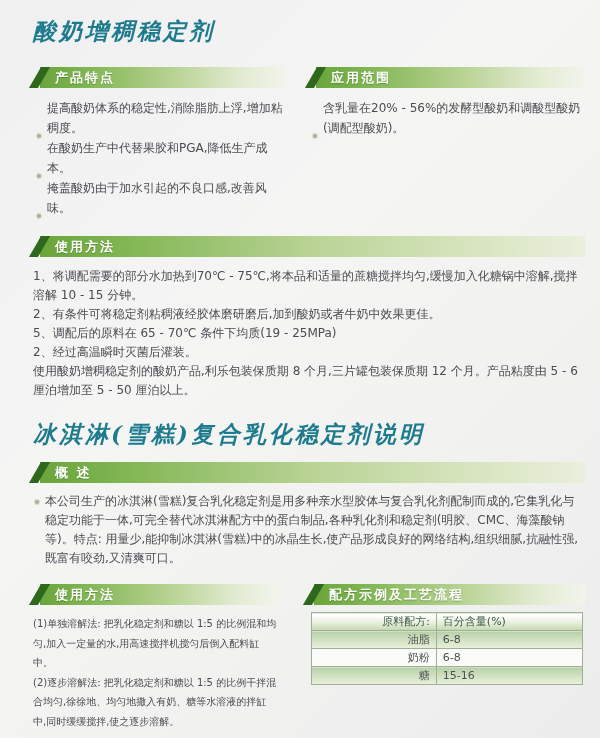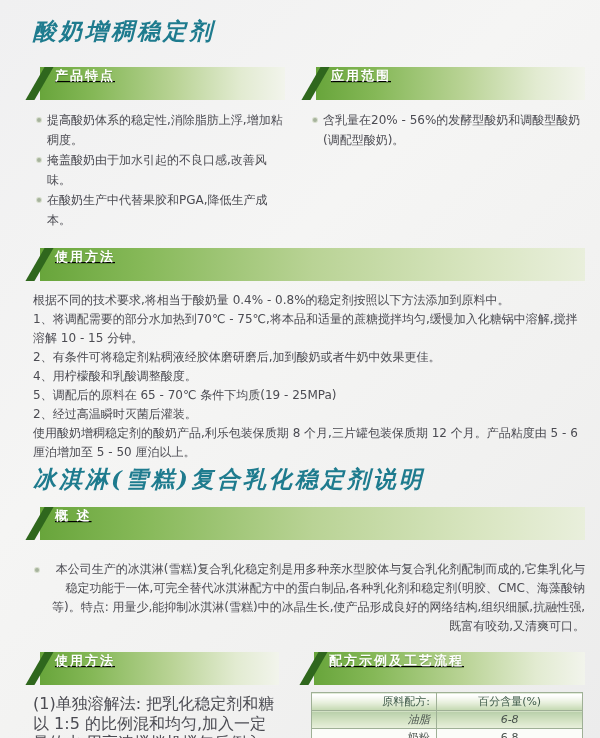--- a/index.html
+++ b/index.html
@@ -20,29 +20,29 @@
   .doc-title{
     font-family:"DejaVu Serif","Liberation Serif",serif;
     font-style:italic;
     font-weight:bold;
     color:#1e7b8e;
     font-size:23px;
     letter-spacing:3px;
     margin:6px 0 0 0;
   }
   .title1{}
-  .title2{margin-top:2px;}
+  .title2{margin-top:19px;}
   
   .bar{
     position:relative;
-    height:33px;
+    height:21px;
     display:flex;
+    align-items:center;
     margin-left:7px;
     background:linear-gradient(to right,#68a53b 0%,#85b857 22%,#b9d395 55%,#e2ebd1 82%,#f2f4ec 100%);
-    text-decoration:underline;
   }
   .bar.full{
     background:linear-gradient(to right,#68a53b 0%,#85b857 18%,#b9d395 50%,#d8e5c0 80%,#e9efdc 100%);
   }
   .bar .edge{
     position:absolute;
     left:-5px;top:0;
     width:9px;height:100%;
     background:#2f671d;
     transform:skewX(-30deg);
@@ -55,63 +55,62 @@
     letter-spacing:2px;
     padding-left:15px;
     text-shadow:0 1px 1px rgba(60,100,30,.45);
   }
   .cols{display:flex;gap:24px;margin-top:20px;}
   .col-l{width:252px;flex:0 0 auto;}
   .col-r{flex:1 1 auto;}
   ul.blist{list-style:none;margin:10px 0 0 2px;padding:0;}
   ul.blist li{
     font-size:12px;color:#4b4b52;line-height:20px;
-    display:flex;align-items:flex-start;
+    display:flex;align-items:flex-end;
   }
   .dot{
     flex:0 0 auto;
     width:4px;height:4px;border-radius:50%;
     background:#a6b39c;
     margin:8px 6px 0 2px;
     box-shadow:0 0 0 1px #d6ddcc;
   }
   .bodytext{font-size:12px;color:#4b4b52;line-height:19px;}
   .usage1{margin-top:10px;}
   .usage1 p{margin:0;}
-  .overview{margin-top:20px;text-align:right;}
+  .overview{margin-top:9px;}
   .overview p{margin:0;display:flex;}
   .botcols{display:flex;gap:28px;margin-top:16px;}
   .botcols .bl{width:246px;flex:0 0 auto;}
   .botcols .br{flex:1 1 auto;}
   .usage2{margin-top:9px;}
-  .usage2 p{margin:0 2px 0 0;font-size:16px;line-height:19.5px;color:#4b4b52;}
+  .usage2 p{margin:0 2px 0 0;font-size:10px;line-height:19.5px;color:#4b4b52;}
   
   .ftable{
     width:98%;
     margin:7px 0 0 4px;
     border-collapse:collapse;
     background:#fbfcf9;
     border:1px solid #76876f;
   }
   .ftable td{
     border:1px solid #9fb096;
     font-size:11px;
     color:#4a534e;
     padding:1px 6px;
     height:14px;
   }
   .ftable td.c1{width:46%;padding-left:13px;text-align:right;}
-  .ftable td.c2{text-align:center;}
+  .ftable td.c2{text-align:left;}
   .ftable tr.head td{
     background:linear-gradient(#ffffff 10%,#e7efdc 55%,#c3d8b0 100%);
     color:#3e5a49;
   }
   .ftable tr.green td{
     background:linear-gradient(#b8cfa9 0%,#d4e3c4 55%,#e9f0dd 100%);
-    font-style:italic;
   }
 </style>
 </head>
 <body>
 
 <div class="page">
 
   <h1 class="doc-title title1">酸奶增稠稳定剂</h1>
 
   <div class="cols">
@@ -120,25 +119,25 @@
         <span class="edge"></span>
         <span class="lbl">产品特点</span>
       </div>
       <ul class="blist">
         <li>
           <span class="dot"></span>
           <span>提高酸奶体系的稳定性,消除脂肪上浮,增加粘稠度。</span>
         </li>
         <li>
           <span class="dot"></span>
+          <span>在酸奶生产中代替果胶和PGA,降低生产成本。</span>
+        </li>
+        <li>
+          <span class="dot"></span>
           <span>掩盖酸奶由于加水引起的不良口感,改善风味。</span>
-        </li>
-        <li>
-          <span class="dot"></span>
-          <span>在酸奶生产中代替果胶和PGA,降低生产成本。</span>
         </li>
       </ul>
     </div>
 
     <div class="col-r">
       <div class="bar">
         <span class="edge"></span>
         <span class="lbl">应用范围</span>
       </div>
       <ul class="blist">
@@ -149,24 +148,22 @@
       </ul>
     </div>
   </div>
 
   <div class="bar full" style="margin-top:18px;">
     <span class="edge"></span>
     <span class="lbl">使用方法</span>
   </div>
 
   <div class="bodytext usage1">
-    <p>根据不同的技术要求,将相当于酸奶量 0.4% - 0.8%的稳定剂按照以下方法添加到原料中。</p>
     <p>1、将调配需要的部分水加热到70℃ - 75℃,将本品和适量的蔗糖搅拌均匀,缓慢加入化糖锅中溶解,搅拌溶解 10 - 15 分钟。</p>
     <p>2、有条件可将稳定剂粘稠液经胶体磨研磨后,加到酸奶或者牛奶中效果更佳。</p>
-    <p>4、用柠檬酸和乳酸调整酸度。</p>
     <p>5、调配后的原料在 65 - 70℃ 条件下均质(19 - 25MPa)</p>
     <p>2、经过高温瞬时灭菌后灌装。</p>
     <p>使用酸奶增稠稳定剂的酸奶产品,利乐包装保质期 8 个月,三片罐包装保质期 12 个月。产品粘度由 5 - 6 厘泊增加至 5 - 50 厘泊以上。</p>
   </div>
 
   <h1 class="doc-title title2">冰淇淋(雪糕)复合乳化稳定剂说明</h1>
 
   <div class="bar full" style="margin-top:12px;">
     <span class="edge"></span>
     <span class="lbl">概 述</span>

